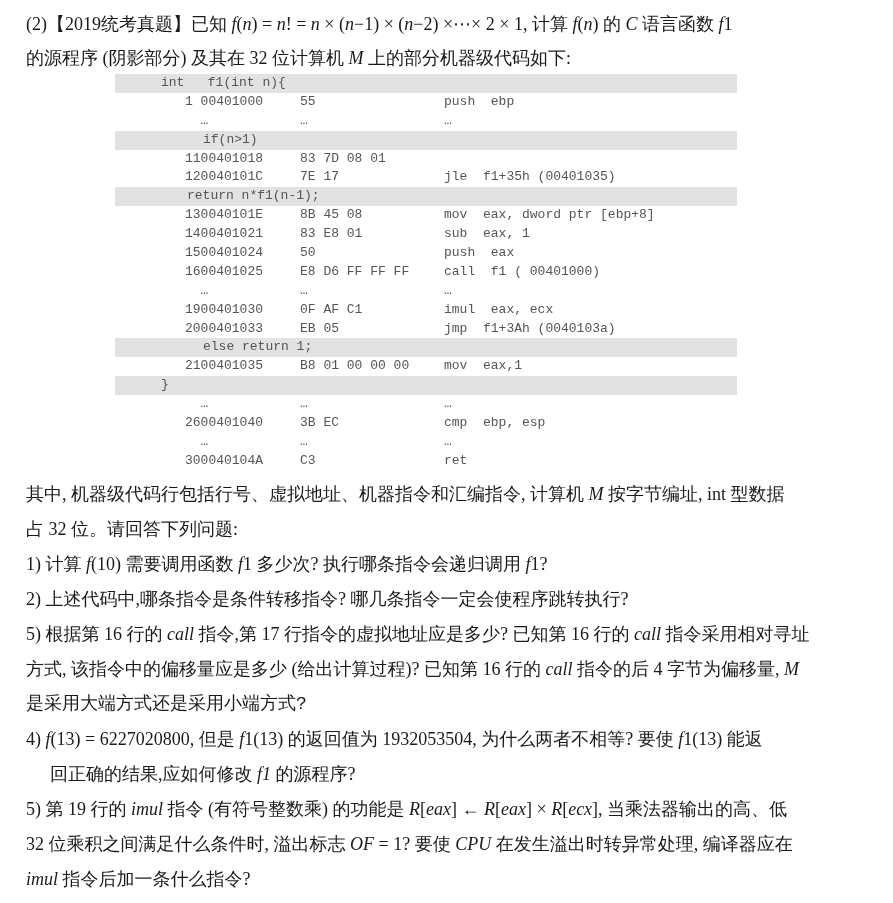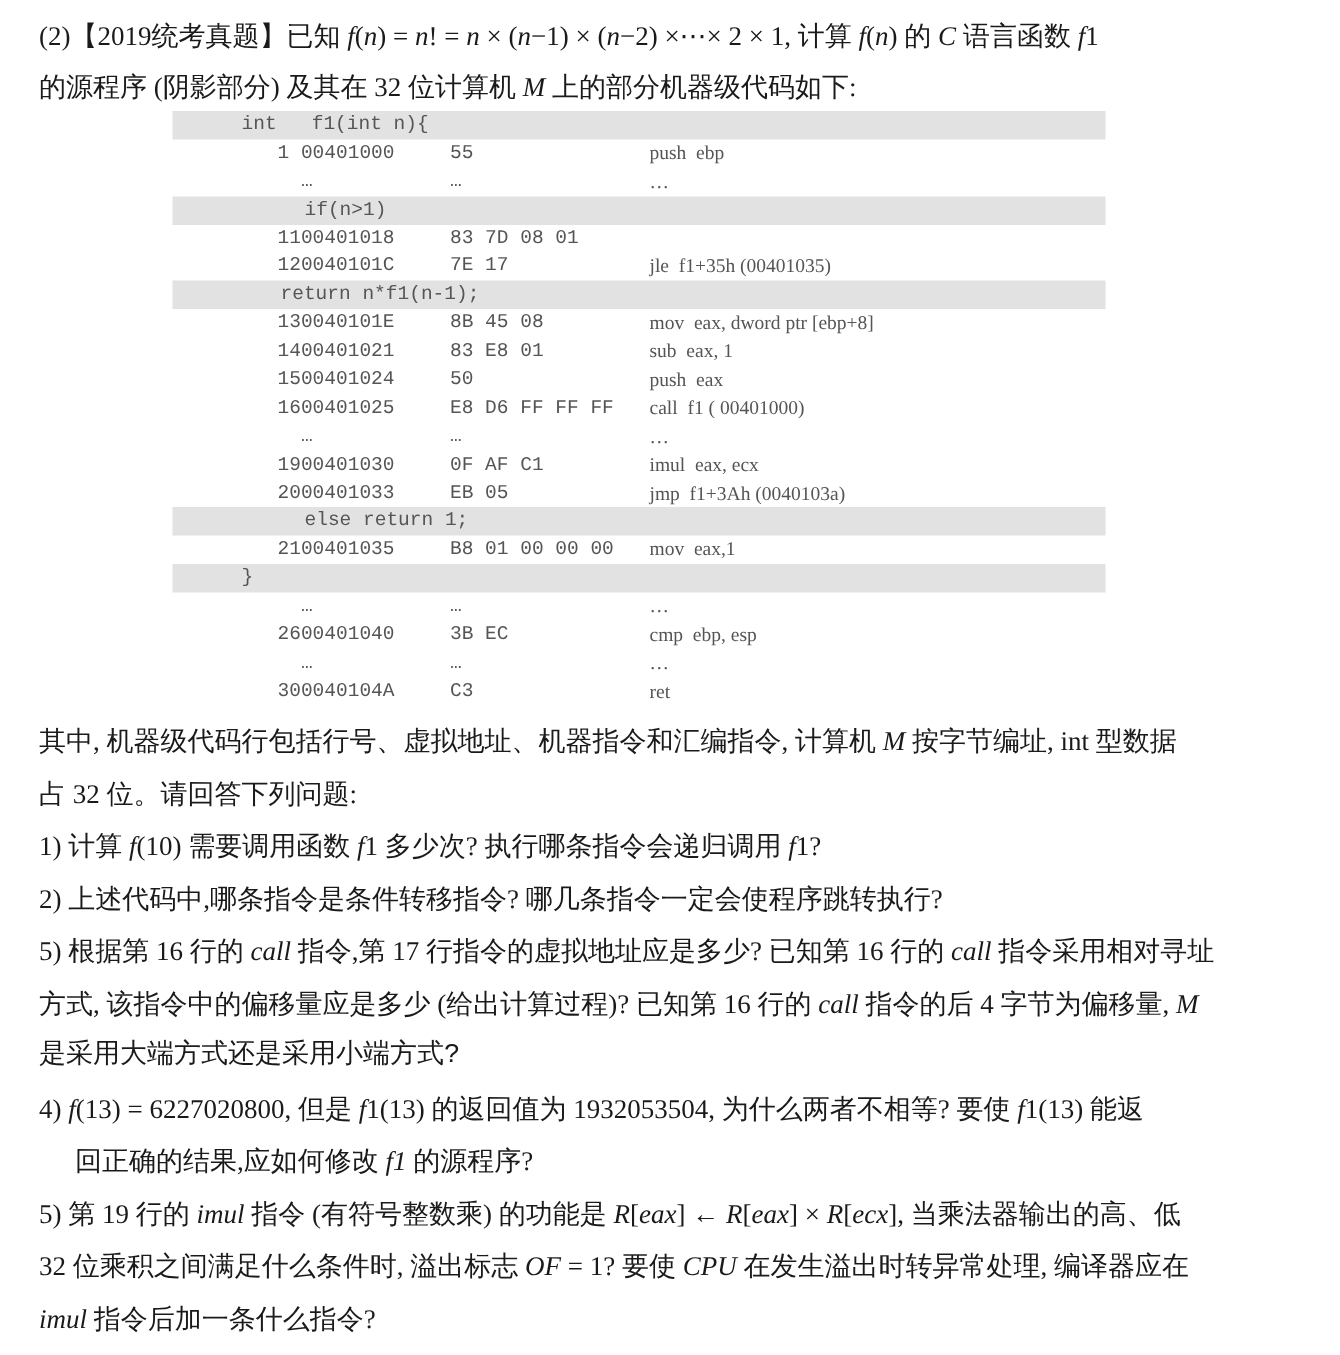--- a/index.html
+++ b/index.html
@@ -7,21 +7,21 @@
          font-family: "Liberation Serif", "DejaVu Serif", serif; color: #1a1a1a; }
   .para { position: absolute; left: 26px; font-size: 18px; line-height: 20px; white-space: nowrap; }
   .it { font-style: italic; }
   .code { position: absolute; left: 115px; top: 74px; width: 622px;
           font-family: "Liberation Mono", "DejaVu Sans Mono", monospace; font-size: 13px; color: #555; }
   .row { position: relative; height: 18.9px; line-height: 18.9px; white-space: pre; }
   .row.shade { background: #e2e2e2; }
   .c { position: absolute; top: 0; }
   .c-ln { left: 70px; }
   .c-hex { left: 185px; }
-  .c-asm { left: 318px; font-family: Liberation Serif, serif; }
+  .c-asm { left: 329px; }
 </style>
 </head>
 <body>
 
 <div class="para" style="top:14px;" id="intro1"><span>(2)【2019统考真题】已知 </span><span class="it">f</span><span>(</span><span class="it">n</span><span>) = </span><span class="it">n</span><span>! = </span><span class="it">n</span><span> × (</span><span class="it">n</span><span>−1) × (</span><span class="it">n</span><span>−2) ×⋯× 2 × 1, 计算 </span><span class="it">f</span><span>(</span><span class="it">n</span><span>) 的 </span><span class="it">C</span><span> 语言函数 </span><span class="it">f</span><span>1</span></div>
 <div class="para" style="top:48px;" id="intro2"><span>的源程序 (阴影部分) 及其在 32 位计算机 </span><span class="it">M</span><span> 上的部分机器级代码如下:</span></div>
 
 <div class="code" id="code">
     <div class="row shade"><span class="c" style="left: 46px;">int   f1(int n){</span></div>
     <div class="row"><span class="c c-ln">1 00401000</span><span class="c c-hex">55</span><span class="c c-asm">push  ebp</span></div>

